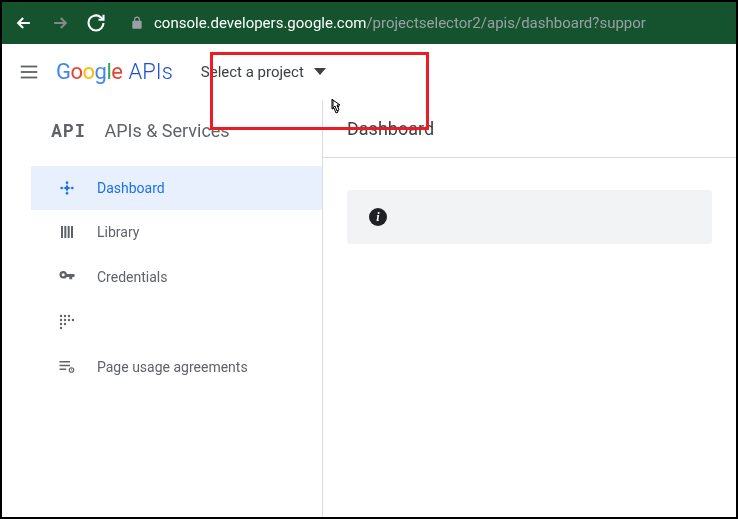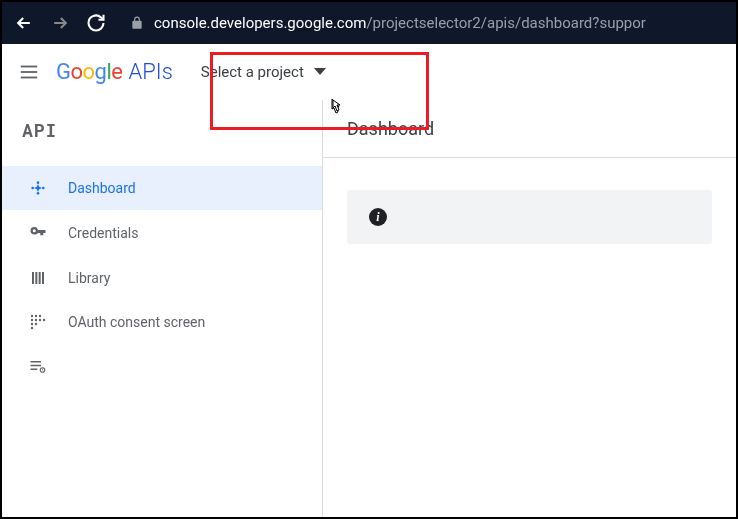--- a/index.html
+++ b/index.html
@@ -1,18 +1,18 @@
 <!DOCTYPE html>
 <html><head>
   <meta charset="utf-8">
   <style>
     * { margin: 0; padding: 0; box-sizing: border-box; }
     body { font-family: 'Google Sans', Roboto, Arial, sans-serif; width: 738px; height: 519px; overflow: hidden; background: #fff; border: 2px solid #000; }
     
-    .browser-chrome { background: #0f172a; height: 42px; display: flex; align-items: center; padding: 0 12px; gap: 16px; }
+    .browser-chrome { background: #14532d; height: 42px; display: flex; align-items: center; padding: 0 12px; gap: 16px; }
     .nav-arrow { color: #fff; cursor: pointer; display: flex; align-items: center; }
     .nav-arrow.disabled { color: #888; }
     .reload-icon { color: #fff; cursor: pointer; display: flex; align-items: center; }
     .url-bar { flex: 1; display: flex; align-items: center; gap: 10px; padding-left: 8px; }
     .lock-icon { color: #9aa0a6; display: flex; align-items: center; }
     .url-text { color: #9aa0a6; font-size: 15px; white-space: nowrap; overflow: hidden; }
     .url-text .host { color: #fff; }
     
     .top-bar { height: 56px; display: flex; align-items: center; padding: 0 16px; gap: 16px; border-bottom: 1px solid #fff; position: relative; }
     .hamburger { cursor: pointer; color: #5f6368; display: flex; align-items: center; }
@@ -20,21 +20,21 @@
     .google-text { font-size: 22px; font-weight: 400; letter-spacing: -0.5px; }
     .g1 { color: #4285F4; } .g2 { color: #EA4335; } .g3 { color: #FBBC05; } .g4 { color: #4285F4; } .g5 { color: #34A853; } .g6 { color: #EA4335; }
     .apis-text { color: #1d4ed8; font-size: 22px; font-weight: 300; margin-left: 4px; }
     .project-selector { display: flex; align-items: center; gap: 10px; cursor: pointer; padding: 0 12px; font-size: 15px; color: #3c4043; position: relative; }
     .dropdown-triangle { width: 0; height: 0; border-left: 6px solid transparent; border-right: 6px solid transparent; border-top: 7px solid #3c4043; }
     .highlight-box { position: absolute; left: 210px; top: 52px; width: 219px; height: 78px; border: 3px solid #ed1c24; pointer-events: none; z-index: 10; }
     .cursor-pointer { position: absolute; left: 327px; top: 98px; z-index: 11; pointer-events: none; }
     
     .content-area { display: flex; height: calc(100% - 98px); }
     
-    .sidebar { width: 320px; }
+    .sidebar { width: 320px; padding-left: 29px; }
     .sidebar-header { display: flex; align-items: center; gap: 18px; padding: 18px 20px 24px 20px; color: #5f6368; }
     .sidebar-header-text { font-size: 18px; font-weight: 400; }
     .nav-list { list-style: none; }
     .nav-item { display: flex; align-items: center; gap: 20px; padding: 14px 20px 14px 26px; cursor: pointer; color: #5f6368; font-size: 14px; }
     .nav-item.active { background: #e8f0fe; color: #1a73e8; }
     .nav-item .icon { width: 20px; display: flex; justify-content: center; color: #5f6368; }
     .nav-item.active .icon { color: #1a73e8; }
     
     .main { flex: 1; border-left: 1px solid #dadce0; }
     .main-title { font-size: 18px; color: #3c4043; padding: 18px 24px; border-bottom: 1px solid #dadce0; }
@@ -102,80 +102,81 @@
       <g transform="translate(2,2)">
         <path fill="#fff" stroke="#000" stroke-width="1" d="M4,0 L4,8 L6,6 L8,11 L10,10 L8,5 L11,5 Z"></path>
       </g>
     </svg>
 </span>
 
 <div class="content-area">
   <div class="sidebar">
     <div class="sidebar-header">
       <span class="api-letters">API</span>
+      <span class="sidebar-header-text">APIs &amp; Services</span>
     </div>
     <ul class="nav-list">
       <li class="nav-item active">
         <span class="icon">
           <svg width="16" height="16" viewBox="0 0 24 24" fill="currentColor">
               <path d="M12 2 L15 9 L22 12 L15 15 L12 22 L9 15 L2 12 L9 9 Z" transform="scale(0.6) translate(8,8)"></path>
               <circle cx="12" cy="4" r="2"></circle>
               <circle cx="20" cy="12" r="2"></circle>
               <circle cx="12" cy="20" r="2"></circle>
               <circle cx="4" cy="12" r="2"></circle>
             </svg>
         </span>
         <span>Dashboard</span>
       </li>
       <li class="nav-item">
         <span class="icon">
-          <svg width="18" height="18" viewBox="0 0 24 24" fill="currentColor">
-              <path d="M7 14a5 5 0 1 1 4.9-6H22v4h-3v3h-4v-3h-3.1A5 5 0 0 1 7 14zm0-3a2 2 0 1 0 0-4 2 2 0 0 0 0 4z"></path>
-            </svg>
-        </span>
-        <span>Credentials</span>
-      </li>
-      <li class="nav-item">
-        <span class="icon">
           <svg width="16" height="16" viewBox="0 0 24 24" fill="currentColor">
               <rect x="3" y="3" width="3" height="18"></rect>
               <rect x="8" y="3" width="3" height="18"></rect>
               <rect x="13" y="3" width="3" height="18"></rect>
               <rect x="18" y="3" width="3" height="18"></rect>
             </svg>
         </span>
         <span>Library</span>
+      </li>
+      <li class="nav-item">
+        <span class="icon">
+          <svg width="18" height="18" viewBox="0 0 24 24" fill="currentColor">
+              <path d="M7 14a5 5 0 1 1 4.9-6H22v4h-3v3h-4v-3h-3.1A5 5 0 0 1 7 14zm0-3a2 2 0 1 0 0-4 2 2 0 0 0 0 4z"></path>
+            </svg>
+        </span>
+        <span>Credentials</span>
       </li>
       <li class="nav-item">
         <span class="icon">
           <svg width="16" height="16" viewBox="0 0 16 16" fill="currentColor">
               <circle cx="2" cy="2" r="1.2"></circle>
               <circle cx="6" cy="2" r="1.2"></circle>
               <circle cx="10" cy="2" r="1.2"></circle>
               <circle cx="2" cy="6" r="1.2"></circle>
               <circle cx="6" cy="6" r="1.2"></circle>
               <circle cx="10" cy="6" r="1.2"></circle>
               <circle cx="14" cy="6" r="1.2"></circle>
               <circle cx="2" cy="10" r="1.2"></circle>
               <circle cx="6" cy="10" r="1.2"></circle>
               <circle cx="2" cy="14" r="1.2"></circle>
             </svg>
         </span>
-        <span>OAuth consent screen</span>
       </li>
       <li class="nav-item">
         <span class="icon">
           <svg width="18" height="18" viewBox="0 0 24 24" fill="currentColor">
               <rect x="2" y="4" width="14" height="2"></rect>
               <rect x="2" y="9" width="14" height="2"></rect>
               <rect x="2" y="14" width="9" height="2"></rect>
               <circle cx="18" cy="16" r="3" fill="none" stroke="currentColor" stroke-width="1.5"></circle>
               <path d="M18 14v2l1 1" stroke="currentColor" stroke-width="1" fill="none"></path>
             </svg>
         </span>
+        <span>Page usage agreements</span>
       </li>
     </ul>
   </div>
 
   <div class="main">
     <div class="main-title">Dashboard</div>
     <div class="info-banner">
       <span class="info-icon">i</span>
     </div>
   </div>

